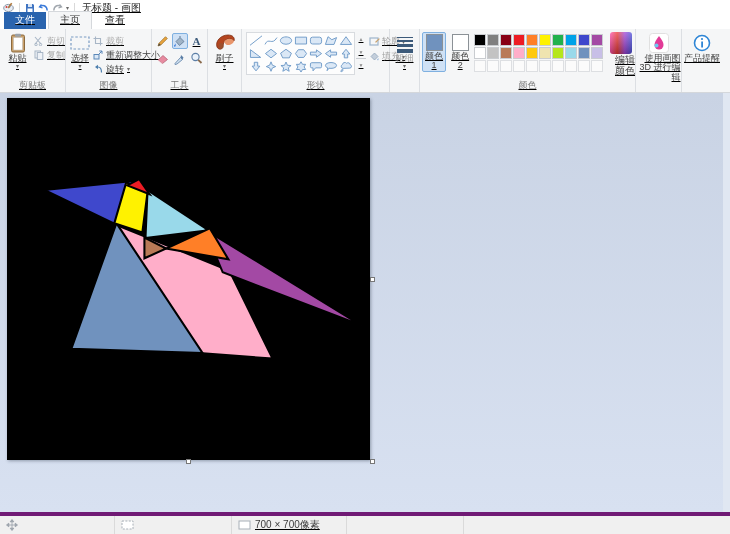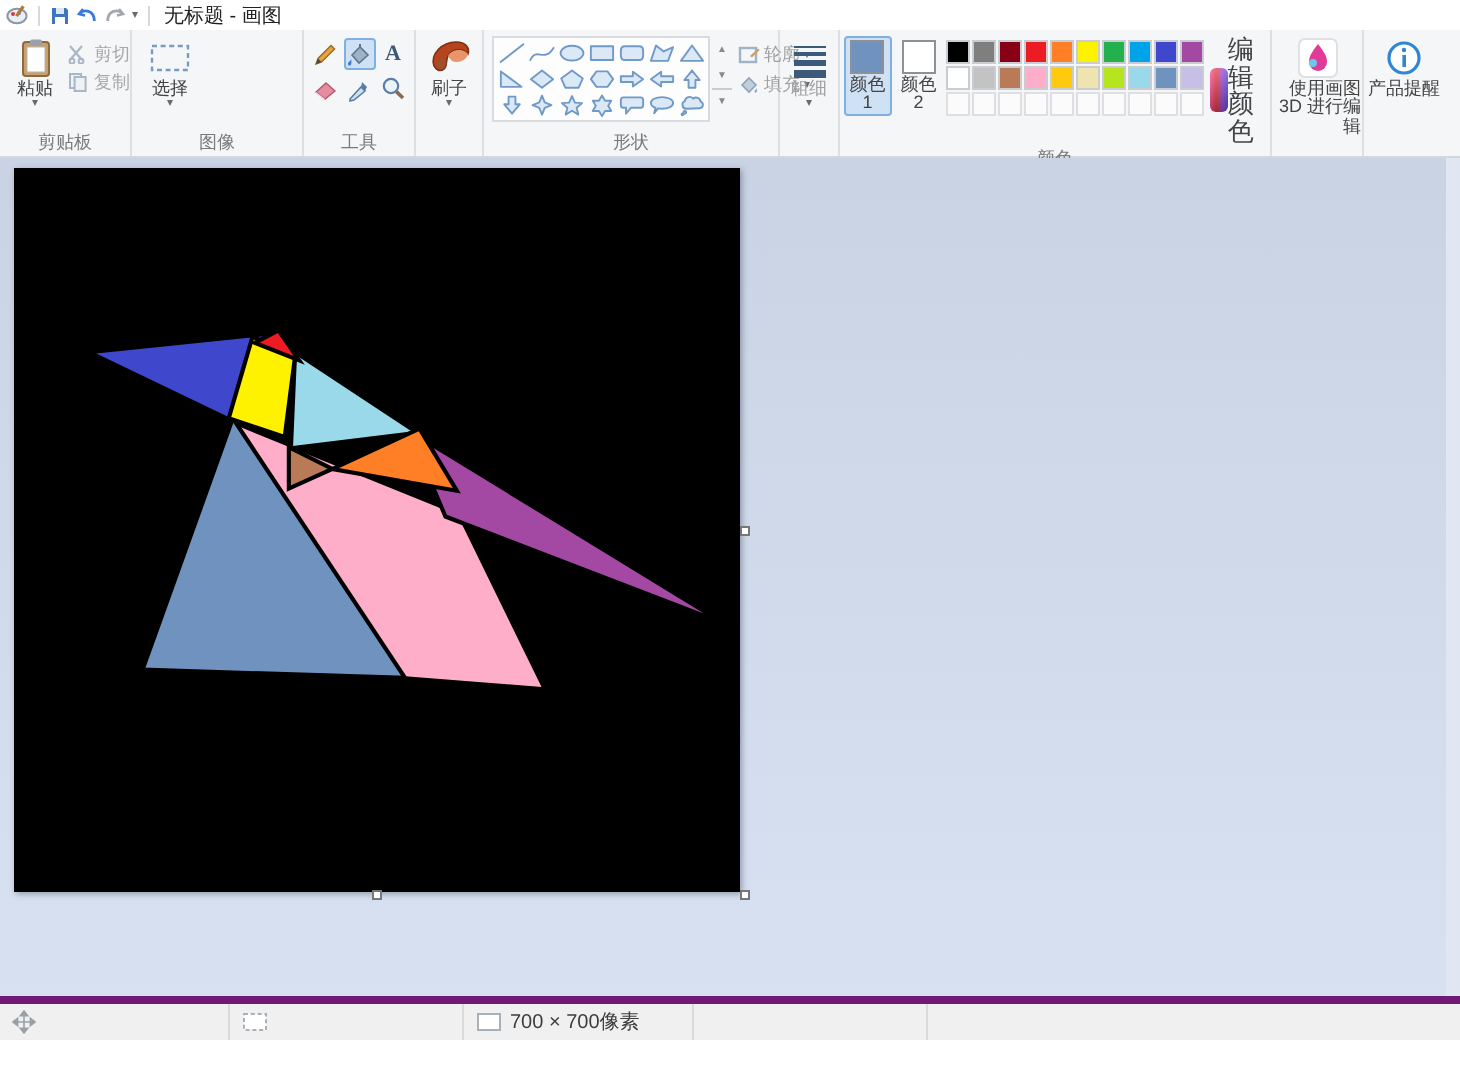--- a/index.html
+++ b/index.html
@@ -1,18 +1,18 @@
 <!DOCTYPE html>
 <html><head>
 <meta charset="utf-8">
 <style>
   * { margin:0; padding:0; box-sizing:border-box; }
   html,body { width:730px; height:534px; overflow:hidden; background:#fff;
     font-family:"Liberation Sans","DejaVu Sans",sans-serif; -webkit-font-smoothing:antialiased; }
-  .app { position:relative; width:730px; height:398px; background:#a21caf; }
+  .app { position:relative; width:730px; height:398px; background:#a21caf;text-decoration:underline; }
 
   
   .titlebar { height:15px; display:flex; align-items:center; gap:3px; padding-left:3px;
     background:#fff; font-size:10px; color:#333; }
   .titlebar .sep { width:1px; height:10px; background:#d9d9d9; margin:0 2px; }
   .qbtn { display:flex; align-items:center; justify-content:center; height:13px; }
   .caret { font-size:6px; color:#6b6b6b; line-height:1; }
   .wtitle { margin-left:2px; color:#222; }
 
   
@@ -52,21 +52,21 @@
   .sizelines { display:flex; flex-direction:column; gap:2px; width:16px; margin-top:4px; }
   .sizelines i { display:block; background:#3c5a7a; width:100%; }
   .g-colors { width:216px; } .g-colors .gc { padding-left:2px; gap:2px; }
   .colbtn { width:25px; display:flex; flex-direction:column; align-items:center; font-size:9px;
     color:#444; line-height:1.05; text-align:center; border:1px solid transparent; border-radius:2px; padding-top:1px; }
   .colbtn.selected { background:#cfe1f5; border-color:#7fb0e0; }
   .swatch { width:17px; height:17px; border:1px solid #8b9196; margin-bottom:1px; }
   .palette { display:grid; grid-template-columns:repeat(10,13px); grid-auto-rows:13px; margin-top:2px; }
   .pcell { width:12px; height:12px; border:1px solid #fff; outline:1px solid #c9ccd0; outline-offset:-1px; }
   .pcell.empty { background:#fbfbfb; outline-color:#dddfe2; }
-  .editbtn { width:30px; display:flex; flex-direction:row; align-items:center; font-size:13px; color:#444; line-height:1.05; text-align:left; }
+  .editbtn { width:30px; display:flex; flex-direction:column; align-items:center; font-size:10px; color:#444; line-height:1.05; text-align:right; }
   .rainbow { width:22px; height:22px; border-radius:3px; margin-bottom:1px;
     background:linear-gradient(to bottom, rgba(255,255,255,.25), rgba(0,0,0,.28)),
                linear-gradient(90deg,#ff4fae,#ec3a33,#a345d6,#4a52dd); }
   .g-p3d { width:46px; } .g-p3d .gc { justify-content:center; }
   .g-alert { width:40px; border-right:none; } .g-alert .gc { justify-content:center; }
   .bigbtn.wide { width:44px;text-align:right; }
 
   
   .workarea { position:relative; height:419px; background:linear-gradient(#c9d3e4,#d8e1f1); }
   .scrollstrip { position:absolute; right:0; top:0; width:7px; height:100%; background:#e0e7f2; }
@@ -116,20 +116,25 @@
       <svg width="11" height="10" viewBox="0 0 11 10">
           <path d="M7.5 1.5 L9.5 4 L6.5 4.8" fill="none" stroke="#a2a8af" stroke-width="1.3"></path>
           <path d="M9.2 3.8 C7 1.5 2 2 1.8 7.5" fill="none" stroke="#a2a8af" stroke-width="1.4"></path>
         </svg>
     </span>
     <span class="caret">▾</span>
     <span class="sep"></span>
     <span class="wtitle">无标题 - 画图</span>
   </div>
 
+  <div class="tabbar">
+    <div class="tab tab-file">文件</div>
+    <div class="tab tab-home">主页</div>
+    <div class="tab">查看</div>
+  </div>
 
   <div class="ribbon">
 
     <div class="group g-clip">
       <div class="gc">
         <div class="bigbtn">
           <span class="bicon">
             <svg width="16" height="20" viewBox="0 0 16 20">
                 <rect x="1.5" y="2" width="13" height="17" rx="1.5" fill="#c9a06a" stroke="#8d6b3f"></rect>
                 <rect x="3.5" y="4.5" width="9" height="12.5" fill="#fff" stroke="#b5b5b5" stroke-width=".5"></rect>
@@ -163,20 +168,43 @@
     <div class="group g-img">
       <div class="gc">
         <div class="bigbtn">
           <span class="bicon">
             <svg width="20" height="14" viewBox="0 0 20 14">
                 <rect x="1" y="1" width="18" height="12" fill="none" stroke="#7a9cc4" stroke-dasharray="2.5 1.8" stroke-width="1.2"></rect>
               </svg>
           </span>
           <span>选择</span>
           <span class="caret">▾</span>
+        </div>
+        <div class="col" style="padding-top:2px;">
+          <div class="smallbtn disabled">
+            <svg width="10" height="10" viewBox="0 0 10 10">
+                <path d="M2.5 0.5 V7.5 H9.5 M0.5 2.5 H7.5 V9.5" fill="none" stroke="#a8b6c6" stroke-width="1.1"></path>
+              </svg>
+            <span>裁剪</span>
+          </div>
+          <div class="smallbtn">
+            <svg width="10" height="10" viewBox="0 0 10 10">
+                <rect x="1" y="4.5" width="5" height="4.5" fill="#dbe8f6" stroke="#5b87b8"></rect>
+                <path d="M5 5 L9 1 M9 1 H6.2 M9 1 V3.8" stroke="#5b87b8" fill="none"></path>
+              </svg>
+            <span>重新调整大小</span>
+          </div>
+          <div class="smallbtn">
+            <svg width="10" height="10" viewBox="0 0 10 10">
+                <path d="M2 3 L5 0.8 L5 5.2 Z" fill="#4d7fae"></path>
+                <path d="M5 3 C8 3 8.5 5.5 8.5 8.5" fill="none" stroke="#4d7fae" stroke-width="1.2"></path>
+              </svg>
+            <span>旋转</span>
+            <span class="caret">▾</span>
+          </div>
         </div>
       </div>
       <div class="glabel">图像</div>
     </div>
 
     <div class="group g-tools">
       <div class="gc" style="justify-content:center;">
         <div class="toolgrid">
           <div class="tool">
             <svg width="13" height="13" viewBox="0 0 13 13">

